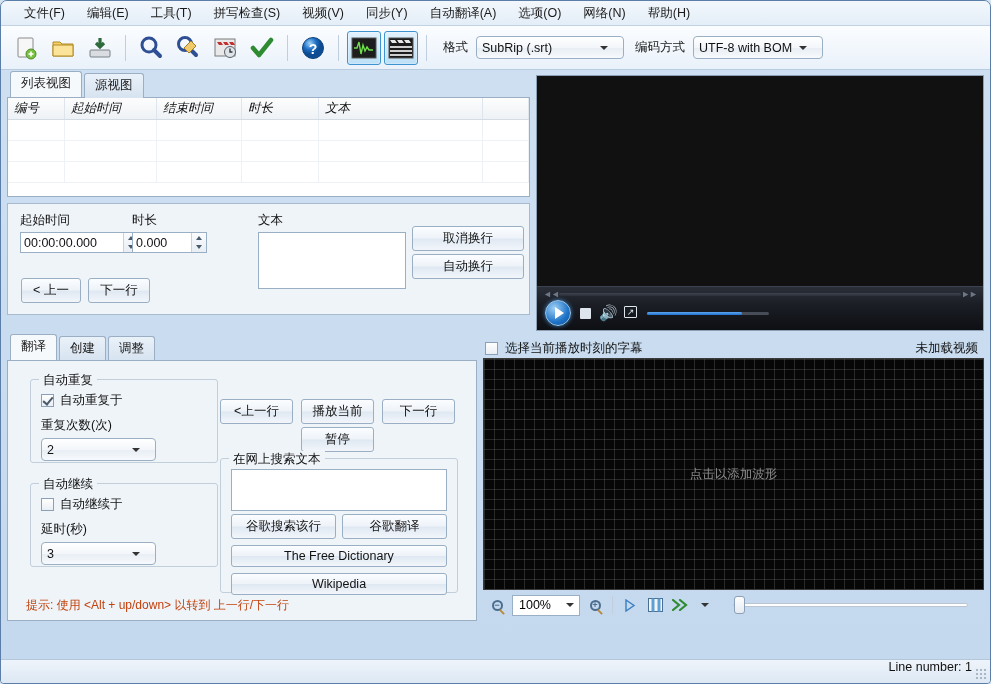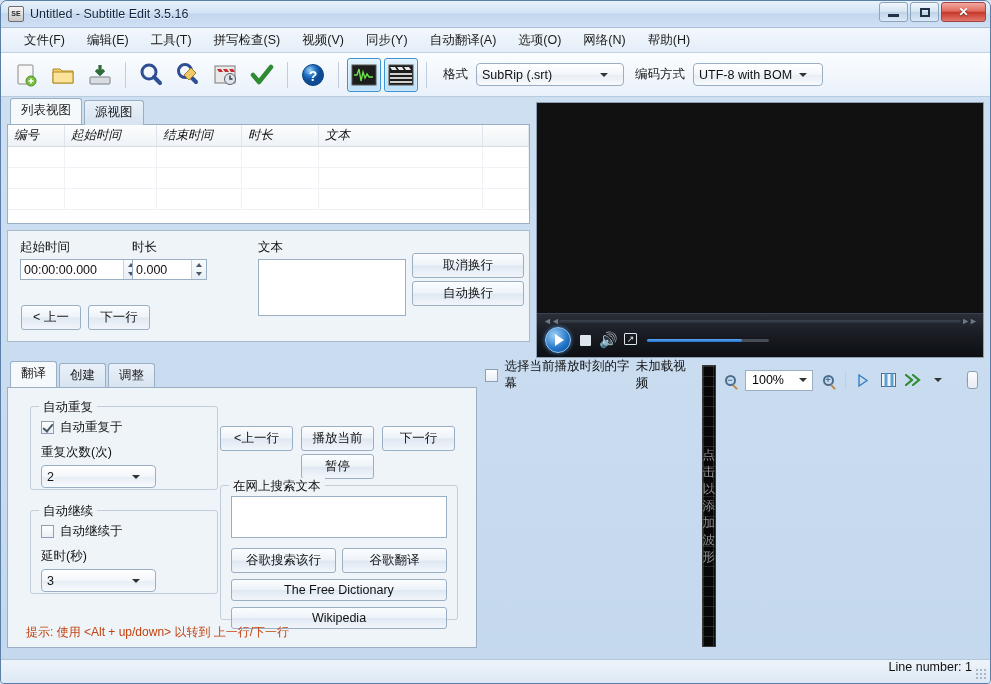--- a/index.html
+++ b/index.html
@@ -304,21 +304,21 @@
   .chk.checked::after {
     content: "";
     position: absolute; left: 3px; top: 0px;
     width: 4px; height: 8px;
     border: solid #4a5a6b; border-width: 0 2px 2px 0;
     transform: rotate(40deg);
   }
   .chk-row { display: flex; align-items: center; gap: 6px; font-size: 12.5px; color:#111; }
   .hint { color: #c2410c; font-size: 12px; }
   
-  .right-bottom { flex: 1; display: flex; flex-direction: row; }
+  .right-bottom { flex: 1; display: flex; flex-direction: column; }
   .wf-top { display: flex; align-items: center; height: 20px; padding: 0 2px; }
   .waveform {
     flex: 1;
     background-color: #070707;
     background-image:
       linear-gradient(to right, rgba(120,120,120,0.30) 1px, transparent 1px),
       linear-gradient(to bottom, rgba(120,120,120,0.30) 1px, transparent 1px);
     background-size: 10px 10px;
     border: 1px solid #3a3a3a;
     display: flex; align-items: center; justify-content: center;
@@ -364,33 +364,20 @@
     background-image: radial-gradient(#9aa8b6 1px, transparent 1px);
     background-size: 4px 4px;
     opacity: .8;
   }
 </style>
 </head>
 <body>
 
 <div class="window">
 
-  <div class="titlebar">
-    <div class="app-icon">SE</div>
-    <div class="title-text">Untitled - Subtitle Edit 3.5.16</div>
-    <div class="win-buttons">
-      <div class="win-btn">
-          <span class="glyph-min"></span>
-        </div>
-      <div class="win-btn">
-          <span class="glyph-max"></span>
-        </div>
-      <div class="win-btn close">✕</div>
-    </div>
-  </div>
 
   <div class="menubar">
     <div class="menu-item">文件(F)</div>
     <div class="menu-item">编辑(E)</div>
     <div class="menu-item">工具(T)</div>
     <div class="menu-item">拼写检查(S)</div>
     <div class="menu-item">视频(V)</div>
     <div class="menu-item">同步(Y)</div>
     <div class="menu-item">自动翻译(A)</div>
     <div class="menu-item">选项(O)</div>
@@ -636,21 +623,21 @@
           </div>
 
           <button class="btn" style="position:absolute;left:212px;top:38px;width:73px;">&lt;上一行</button>
           <button class="btn" style="position:absolute;left:293px;top:38px;width:73px;">播放当前</button>
           <button class="btn" style="position:absolute;left:374px;top:38px;width:73px;">下一行</button>
           <button class="btn" style="position:absolute;left:293px;top:66px;width:73px;">暂停</button>
 
           <div class="groupbox" style="position:absolute;left:212px;top:97px;width:238px;height:135px;">
             <span class="gb-title">在网上搜索文本</span>
             <textarea style="width: 100%; height: 42px; border: 1px solid rgb(154, 175, 196); background: rgb(255, 255, 255); resize: none; outline: none; font-family: &quot;Liberation Sans&quot;, sans-serif; font-size: 12.5px;"></textarea>
-            <div style="display:flex;gap:6px;margin-top:7px;">
+            <div style="display:flex;gap:6px;">
               <button class="btn" style="flex:1">谷歌搜索该行</button>
               <button class="btn" style="flex:1">谷歌翻译</button>
             </div>
             <button class="btn" style="width:100%;margin-top:6px;">The Free Dictionary</button>
             <button class="btn" style="width:100%;margin-top:6px;">Wikipedia</button>
           </div>
 
           <div class="hint" style="position:absolute;left:18px;bottom:6px;">提示: 使用 &lt;Alt + up/down&gt; 以转到 上一行/下一行</div>
         </div>
       </div>

